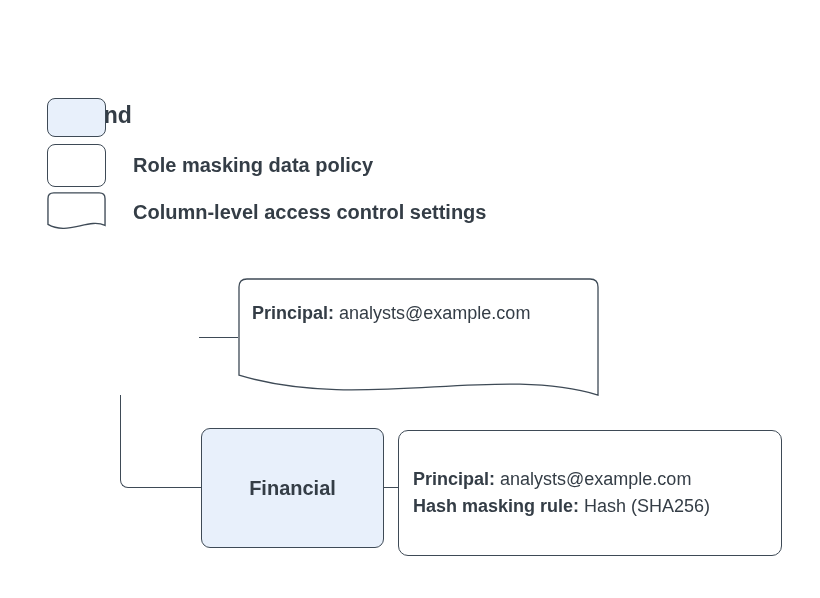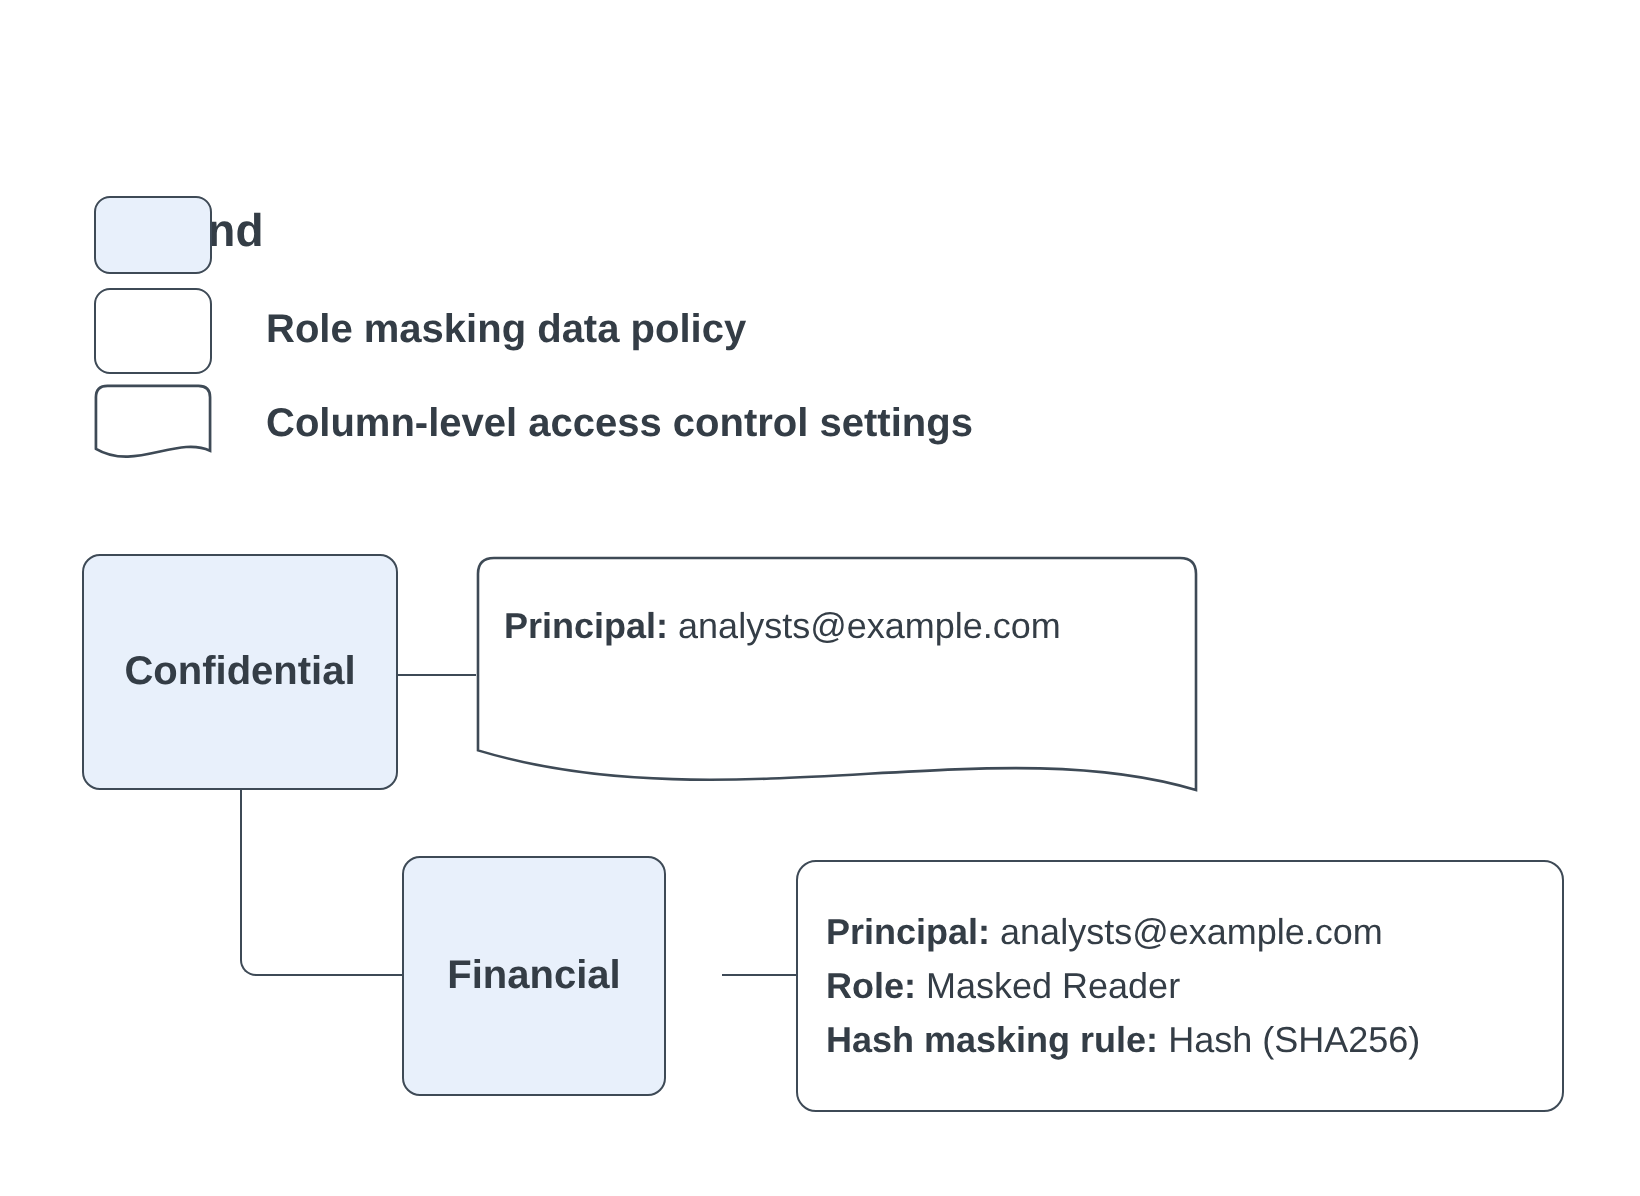--- a/index.html
+++ b/index.html
@@ -31,21 +31,21 @@
   .legend-doc{width:59px;height:41px;flex:0 0 59px;display:block;}
   
   .node{
     position:absolute;
     background:#e8f0fb;border:1.3px solid #3e4a56;border-radius:9px;
     box-sizing:border-box;
     display:flex;align-items:center;justify-content:center;
     font-size:20px;font-weight:700;color:#343d46;
   }
   .node.confidential{left:41px;top:277px;width:158px;height:118px;}
-  .node.financial{left:201px;top:428px;width:132px;height:120px;}
+  .node.financial{left:201px;top:428px;width:183px;height:120px;}
   
   .doc-note{position:absolute;left:238px;top:278px;width:361px;height:120px;}
   .doc-note svg{position:absolute;left:0;top:0;width:100%;height:100%;display:block;}
   .doc-note .note-text{position:absolute;left:14px;top:22px;}
   .note-line{font-size:18px;line-height:27px;white-space:nowrap;color:#343d46;}
   .note-line .k{font-weight:700;}
   .rect-note{
     position:absolute;left:398px;top:430px;width:384px;height:126px;
     background:#ffffff;border:1.3px solid #3e4a56;border-radius:10px;
     box-sizing:border-box;
@@ -82,36 +82,32 @@
     <svg class="legend-doc" viewBox="-1 -1 61 43" preserveAspectRatio="none">
       <path d="M 6 0 L 53 0 Q 59 0 59 6 L 59 34 C 42 26 20 45 0 33 L 0 6 Q 0 0 6 0 Z" fill="#ffffff" stroke="#3e4a56" stroke-width="1.4"></path>
     </svg>
     <div class="legend-label">Column-level access control settings</div>
   </div>
 
   <div class="conn-h conn-a"></div>
   <div class="conn-elbow"></div>
   <div class="conn-h conn-b"></div>
 
-  <div class="node confidential">
-    <span>Confidential</span>
-  </div>
 
   <div class="node financial">
     <span>Financial</span>
   </div>
 
   <div class="doc-note">
     <svg viewBox="-1 -1 362 121" preserveAspectRatio="none">
       <path d="M 8 0 L 352 0 Q 360 0 360 8 L 360 117 C 258 86 122 134 0 97 L 0 8 Q 0 0 8 0 Z" fill="#ffffff" stroke="#3e4a56" stroke-width="1.3" vector-effect="non-scaling-stroke"></path>
     </svg>
     <div class="note-text">
       <div class="note-line"><span class="k">Principal:</span><span> analysts@example.com</span></div>
     </div>
   </div>
 
   <div class="rect-note">
     <div class="note-line"><span class="k">Principal:</span><span> analysts@example.com</span></div>
-    <div class="note-line"><span class="k">Role:</span><span> Masked Reader</span></div>
     <div class="note-line"><span class="k">Hash masking rule:</span><span> Hash (SHA256)</span></div>
   </div>
 
 </div>
 
 </body></html>

